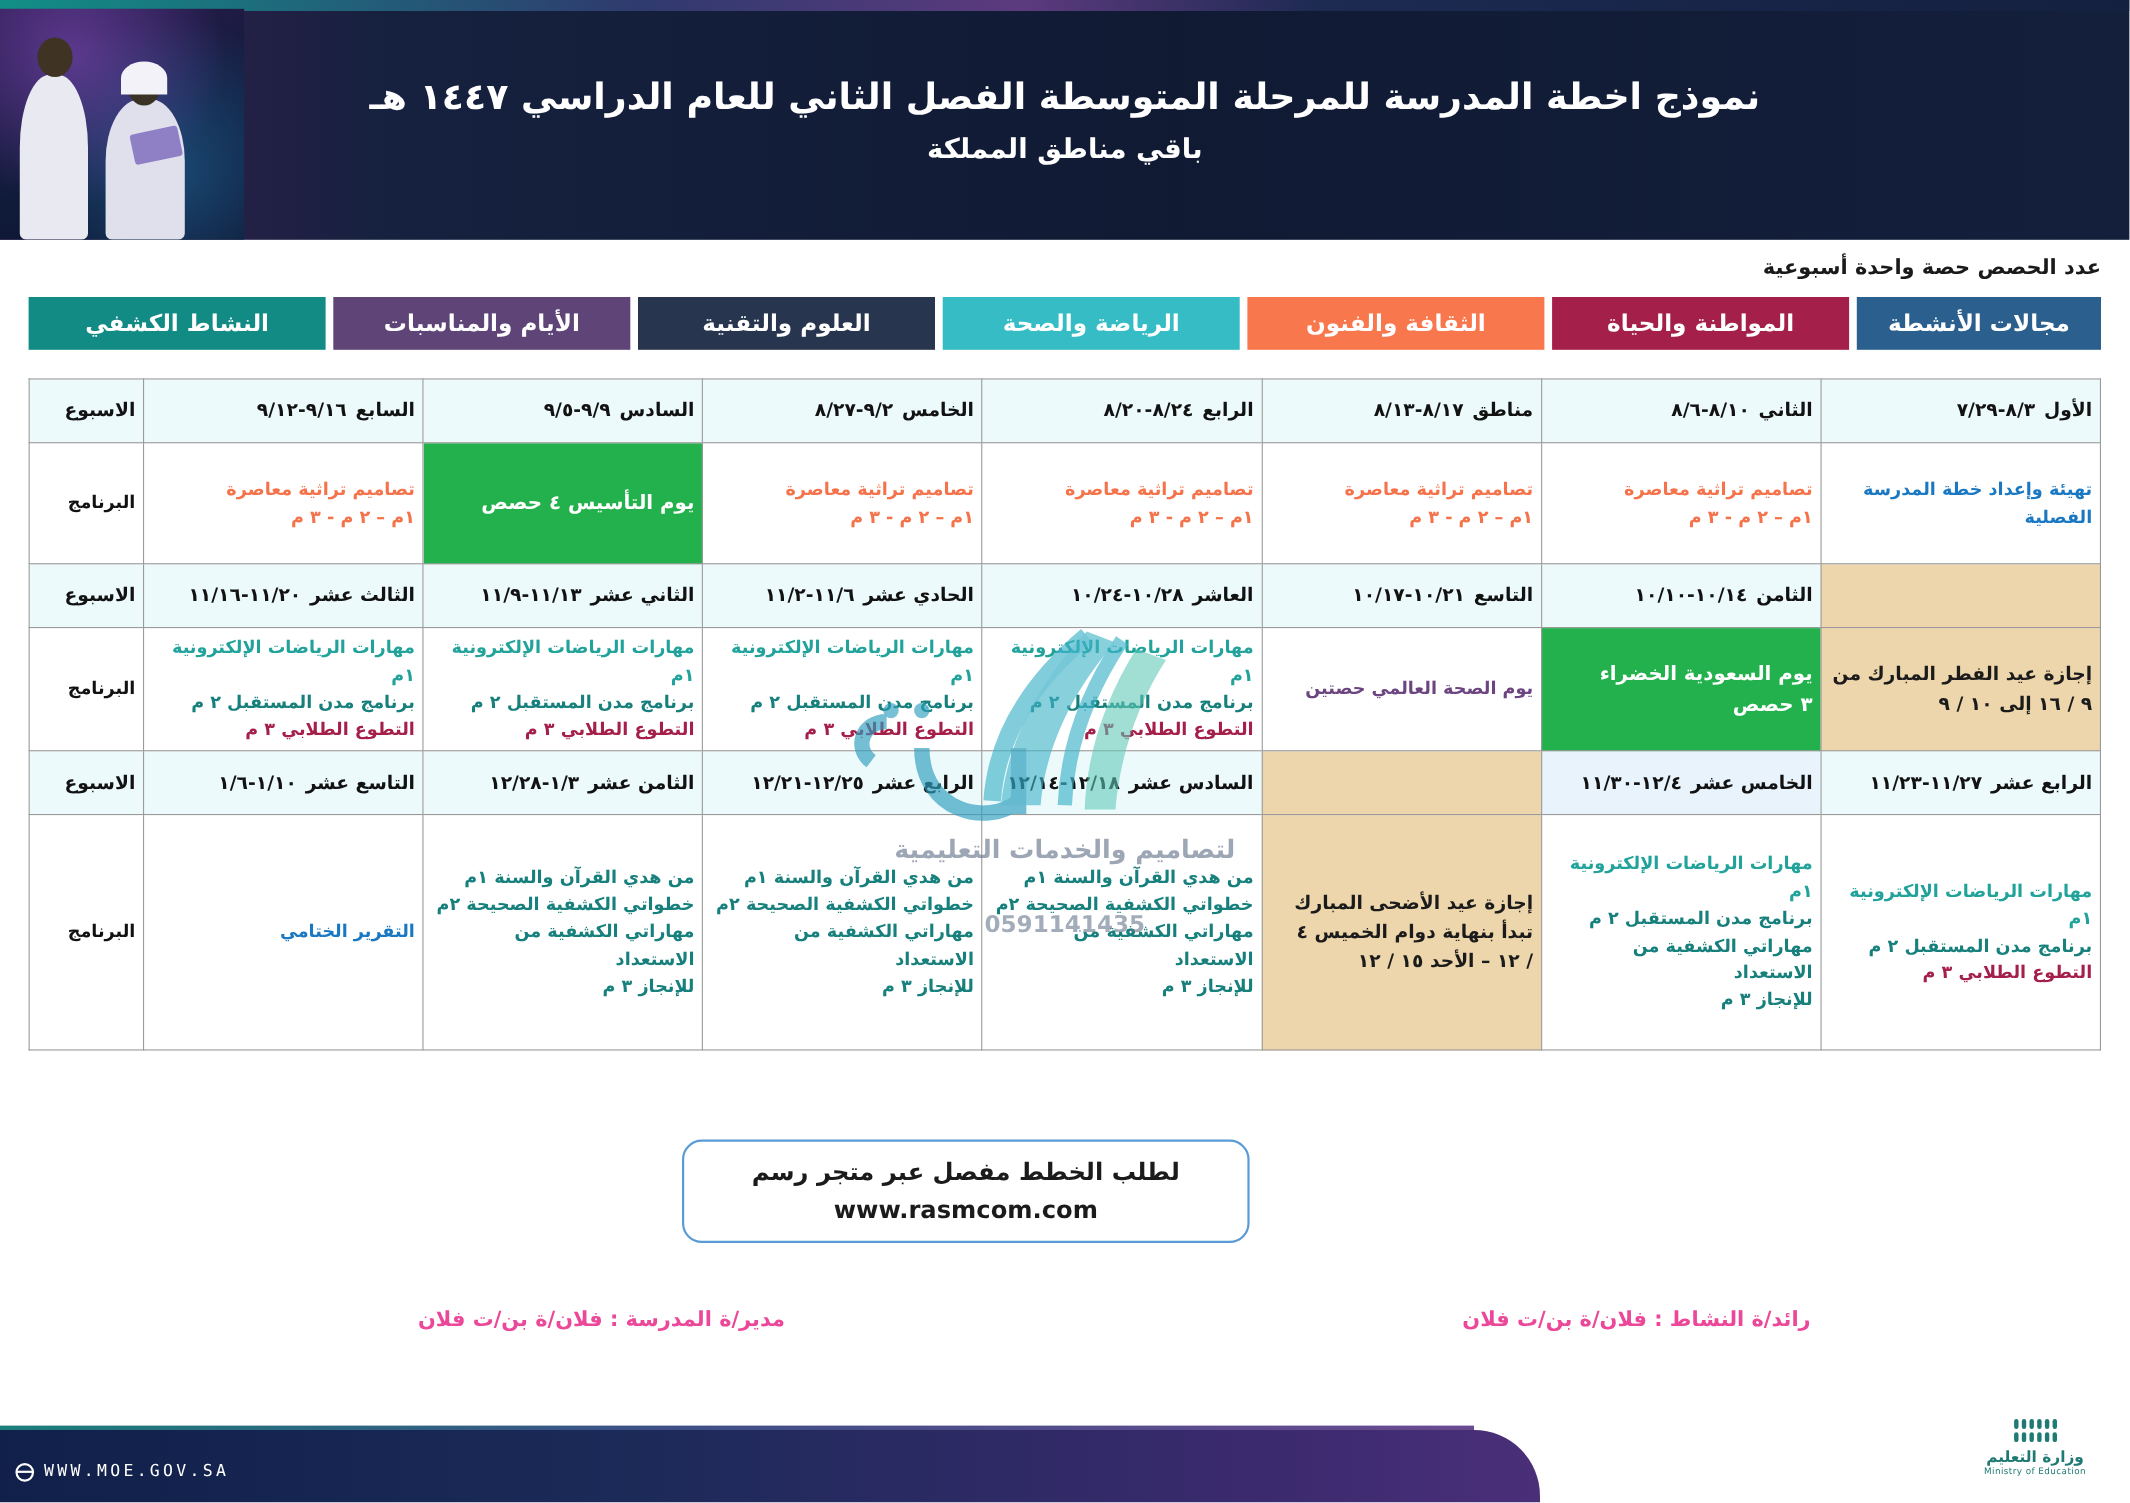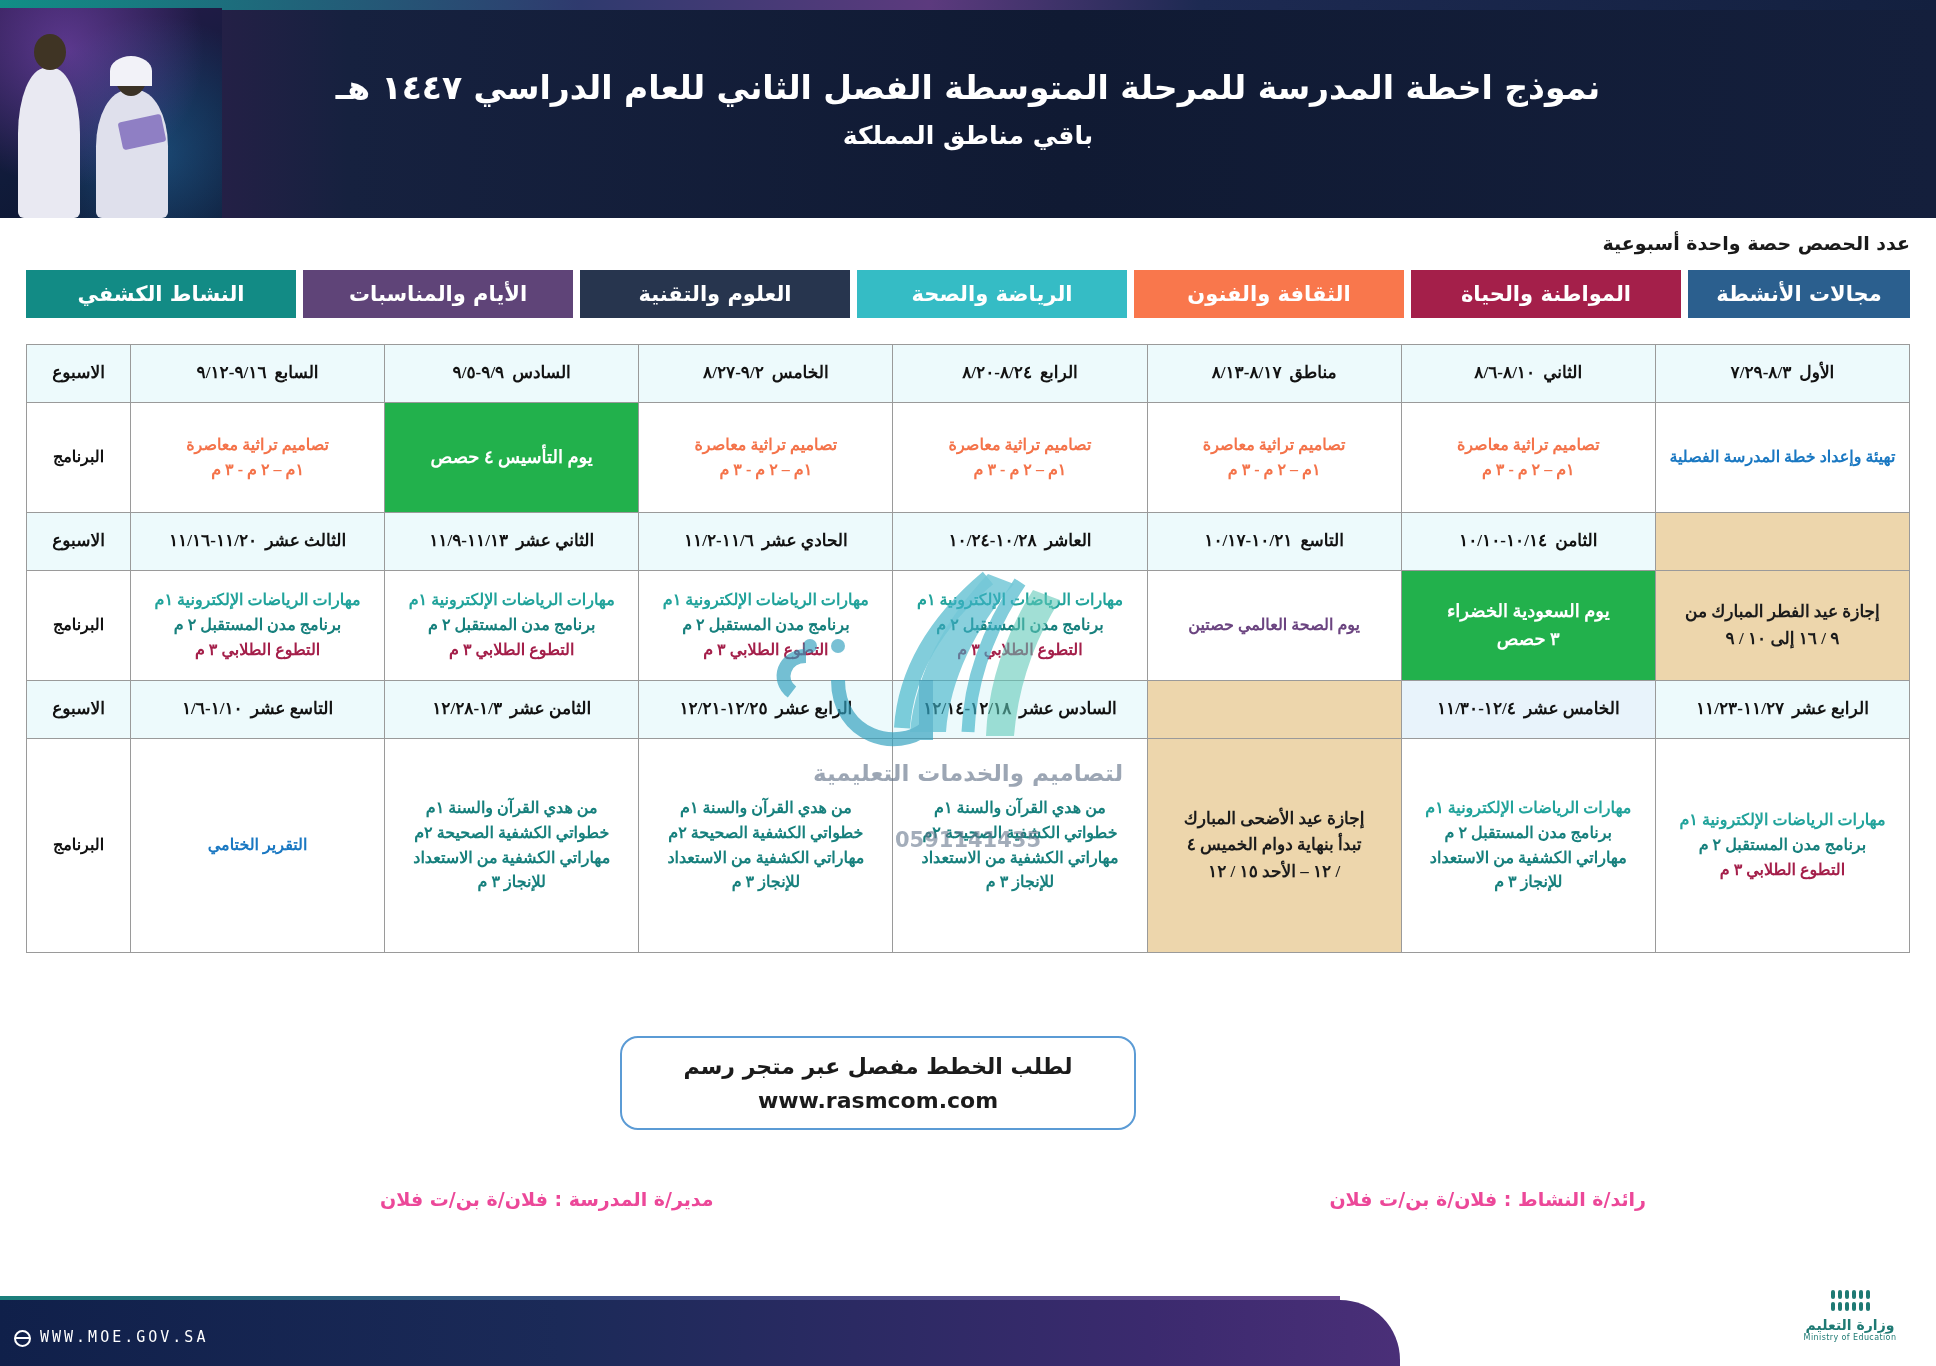--- a/index.html
+++ b/index.html
@@ -136,25 +136,24 @@
     position: absolute;
     top: 344px;
     right: 26px;
     width: 1884px;
     border-collapse: collapse;
     table-layout: fixed;
   }
   .plan-table td, .plan-table th {
     border: 1px solid #9a9a9a;
     vertical-align: middle;
-    text-align: center;
+    text-align: right;
     padding: 6px 7px;
     font-size: 16px;
     line-height: 1.55;
-    font-family: Liberation Serif, serif;
   }
   .rowlabel {
     width: 104px;
     background: #eef9fb;
     font-weight: bold;
     font-size: 18px;
     color: #111;
   }
   .wk-head td {
     background: #edfafc;

